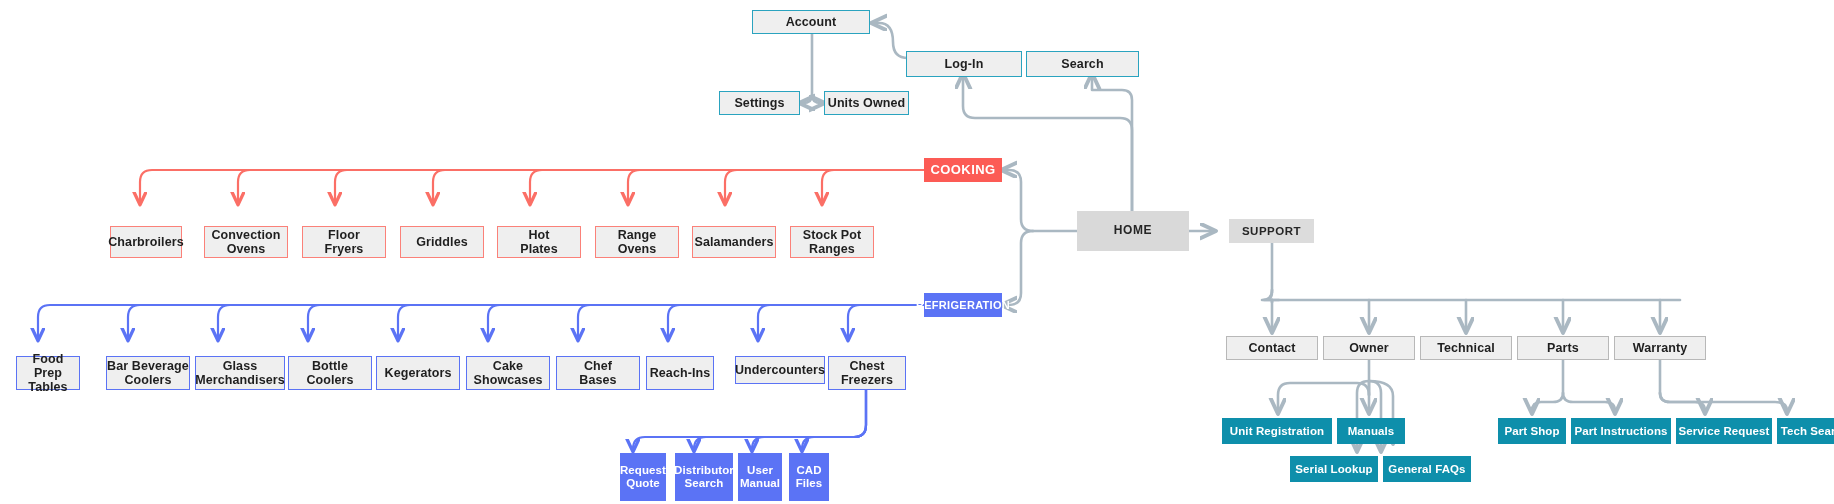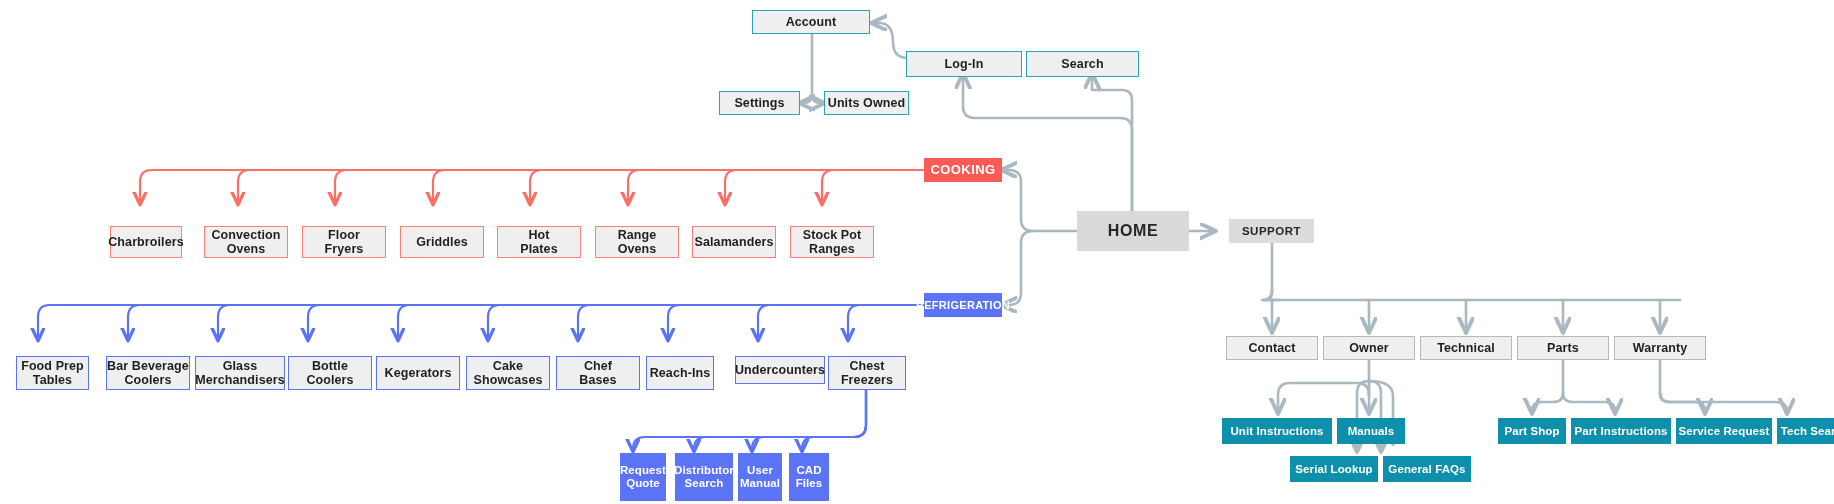--- a/index.html
+++ b/index.html
@@ -72,21 +72,21 @@
   .n-teal-solid{
     background:#0e8fab;
     border:1px solid #0e8fab;
     color:#ffffff;
     font-size:11.5px;
   }
   .n-hub{
     background:#d9d9d9;
     border:1px solid #d9d9d9;
     color:#262626;
-    font-size:16px;
+    font-size:12px;
     letter-spacing:.6px;
   }
   .n-hub2{
     background:#dcdcdc;
     border:1px solid #dcdcdc;
     color:#262626;
     font-size:11.5px;
     letter-spacing:.5px;
   }
 </style>
@@ -213,21 +213,21 @@
 Fryers</div>
   <div class="node n-red-outline" style="left:400px;top:226px;width:84px;height:32px;">Griddles</div>
   <div class="node n-red-outline" style="left:497px;top:226px;width:84px;height:32px;">Hot
 Plates</div>
   <div class="node n-red-outline" style="left:595px;top:226px;width:84px;height:32px;">Range
 Ovens</div>
   <div class="node n-red-outline" style="left:692px;top:226px;width:84px;height:32px;">Salamanders</div>
   <div class="node n-red-outline" style="left:790px;top:226px;width:84px;height:32px;">Stock Pot
 Ranges</div>
 
-  <div class="node n-blue-outline" style="left:16px;top:356px;width:73px;height:34px;">Food Prep
+  <div class="node n-blue-outline" style="left:16px;top:356px;width:64px;height:34px;">Food Prep
 Tables</div>
   <div class="node n-blue-outline" style="left:106px;top:356px;width:84px;height:34px;">Bar Beverage
 Coolers</div>
   <div class="node n-blue-outline" style="left:195px;top:356px;width:90px;height:34px;">Glass
 Merchandisers</div>
   <div class="node n-blue-outline" style="left:288px;top:356px;width:84px;height:34px;">Bottle
 Coolers</div>
   <div class="node n-blue-outline" style="left:376px;top:356px;width:84px;height:34px;">Kegerators</div>
   <div class="node n-blue-outline" style="left:466px;top:356px;width:84px;height:34px;">Cake
 Showcases</div>
@@ -246,21 +246,21 @@
 Manual</div>
   <div class="node n-periwinkle-solid" style="left:789px;top:453px;width:40px;height:48px;">CAD
 Files</div>
 
   <div class="node n-grey-outline" style="left:1226px;top:336px;width:92px;height:24px;">Contact</div>
   <div class="node n-grey-outline" style="left:1323px;top:336px;width:92px;height:24px;">Owner</div>
   <div class="node n-grey-outline" style="left:1420px;top:336px;width:92px;height:24px;">Technical</div>
   <div class="node n-grey-outline" style="left:1517px;top:336px;width:92px;height:24px;">Parts</div>
   <div class="node n-grey-outline" style="left:1614px;top:336px;width:92px;height:24px;">Warranty</div>
 
-  <div class="node n-teal-solid" style="left:1222px;top:418px;width:110px;height:26px;">Unit Instructions</div>
+  <div class="node n-teal-solid" style="left:1222px;top:418px;width:110px;height:26px;">Unit Registration</div>
   <div class="node n-teal-solid" style="left:1337px;top:418px;width:68px;height:26px;">Manuals</div>
   <div class="node n-teal-solid" style="left:1290px;top:456px;width:88px;height:26px;">Serial Lookup</div>
   <div class="node n-teal-solid" style="left:1383px;top:456px;width:88px;height:26px;">General FAQs</div>
 
   <div class="node n-teal-solid" style="left:1498px;top:418px;width:68px;height:26px;">Part Shop</div>
   <div class="node n-teal-solid" style="left:1571px;top:418px;width:100px;height:26px;">Part Instructions</div>
 
   <div class="node n-teal-solid" style="left:1676px;top:418px;width:96px;height:26px;">Service Request</div>
   <div class="node n-teal-solid" style="left:1777px;top:418px;width:76px;height:26px;">Tech Search</div>
 

